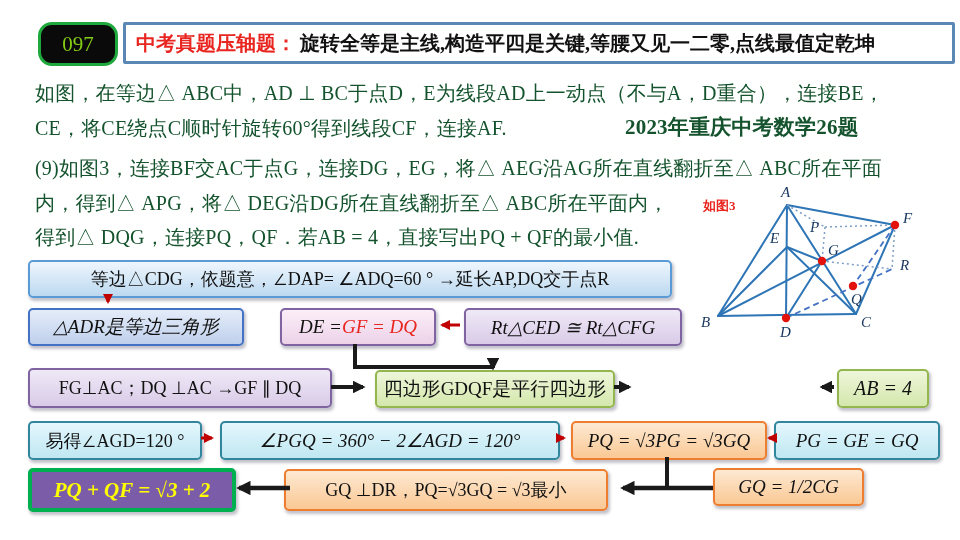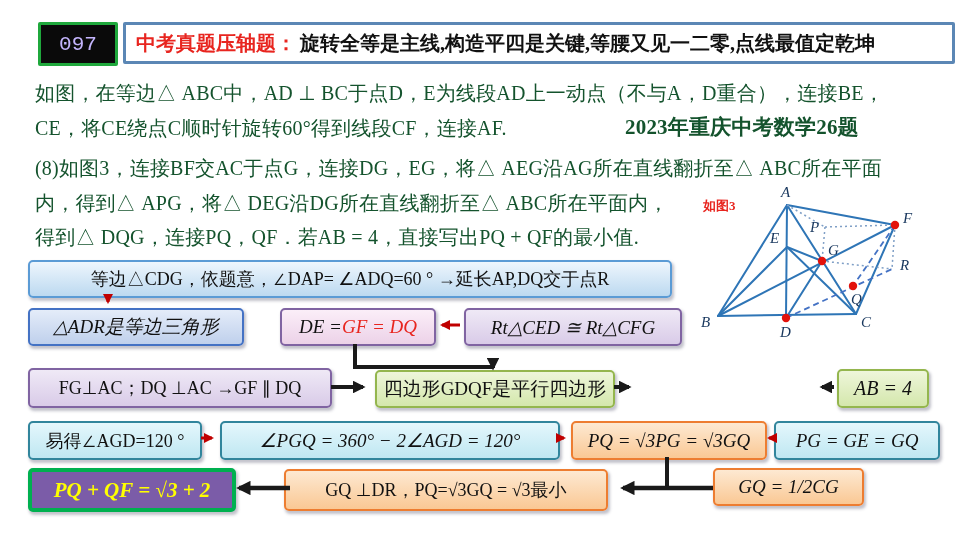--- a/index.html
+++ b/index.html
@@ -1,21 +1,21 @@
 <!DOCTYPE html>
 <html><head>
 <meta charset="utf-8">
 <style>
   html,body{margin:0;padding:0;background:#888;}
   #slide{position:relative;width:960px;height:540px;background:#ffffff;overflow:hidden;
          font-family:"Liberation Serif", serif;}
   
   #badge{position:absolute;left:38px;top:22px;width:74px;height:38px;background:#0a0a0a;
-         border:3px solid #1fa83c;border-radius:2px;color:#c4b5fd;display:flex;align-items:center;
-         justify-content:center;font-size:21px;font-family:Liberation Mono, monospace;}
+         border:3px solid #1fa83c;border-radius:14px;color:#84cc16;display:flex;align-items:center;
+         justify-content:center;font-size:21px;font-family:Liberation Serif, serif;}
   #titlebox{position:absolute;left:123px;top:22px;width:816px;height:36px;background:#fff;
          border:3px solid #5b87b5;border-radius:2px;display:flex;align-items:center;
          padding-left:10px;font-size:20px;font-weight:bold;white-space:nowrap;}
   #titlebox .red{color:#e8251f;margin-right:4px;}
   #titlebox .blk{color:#111;}
   
   .ptext{position:absolute;font-size:20px;color:#14532d;white-space:nowrap;letter-spacing:0.2px;}
   .src{font-weight:bold;font-size:21px;}
   #figcap{position:absolute;left:703px;top:197px;color:#e8251f;font-size:13px;font-weight:bold;}
   
@@ -46,21 +46,21 @@
 
   <div id="badge">097</div>
   <div id="titlebox">
     <span class="red">中考真题压轴题：</span>
     <span class="blk">旋转全等是主线,构造平四是关键,等腰又见一二零,点线最值定乾坤</span>
   </div>
 
   <div class="ptext" style="left:35px;top:80px;">如图，在等边△ ABC中，AD ⊥ BC于点D，E为线段AD上一动点（不与A，D重合），连接BE，</div>
   <div class="ptext" style="left:35px;top:115px;">CE，将CE绕点C顺时针旋转60°得到线段CF，连接AF.</div>
   <div class="ptext src" style="left:625px;top:113px;">2023年重庆中考数学26题</div>
-  <div class="ptext" style="left:35px;top:155px;">(8)如图3，连接BF交AC于点G，连接DG，EG，将△ AEG沿AG所在直线翻折至△ ABC所在平面</div>
+  <div class="ptext" style="left:35px;top:155px;">(9)如图3，连接BF交AC于点G，连接DG，EG，将△ AEG沿AG所在直线翻折至△ ABC所在平面</div>
   <div class="ptext" style="left:35px;top:190px;">内，得到△ APG，将△ DEG沿DG所在直线翻折至△ ABC所在平面内，</div>
   <div class="ptext" style="left:35px;top:224px;">得到△ DQG，连接PQ，QF．若AB = 4，直接写出PQ + QF的最小值.</div>
 
   <div id="figcap">如图3</div>
 
   <svg style="left:685px;top:183px;" width="275" height="162" viewBox="0 0 275 162">
     <g stroke="#2e75b6" stroke-width="2" stroke-linecap="round">
       <line x1="102" y1="22" x2="33" y2="133"></line>
       <line x1="33" y1="133" x2="171" y2="131"></line>
       <line x1="171" y1="131" x2="102" y2="22"></line>

